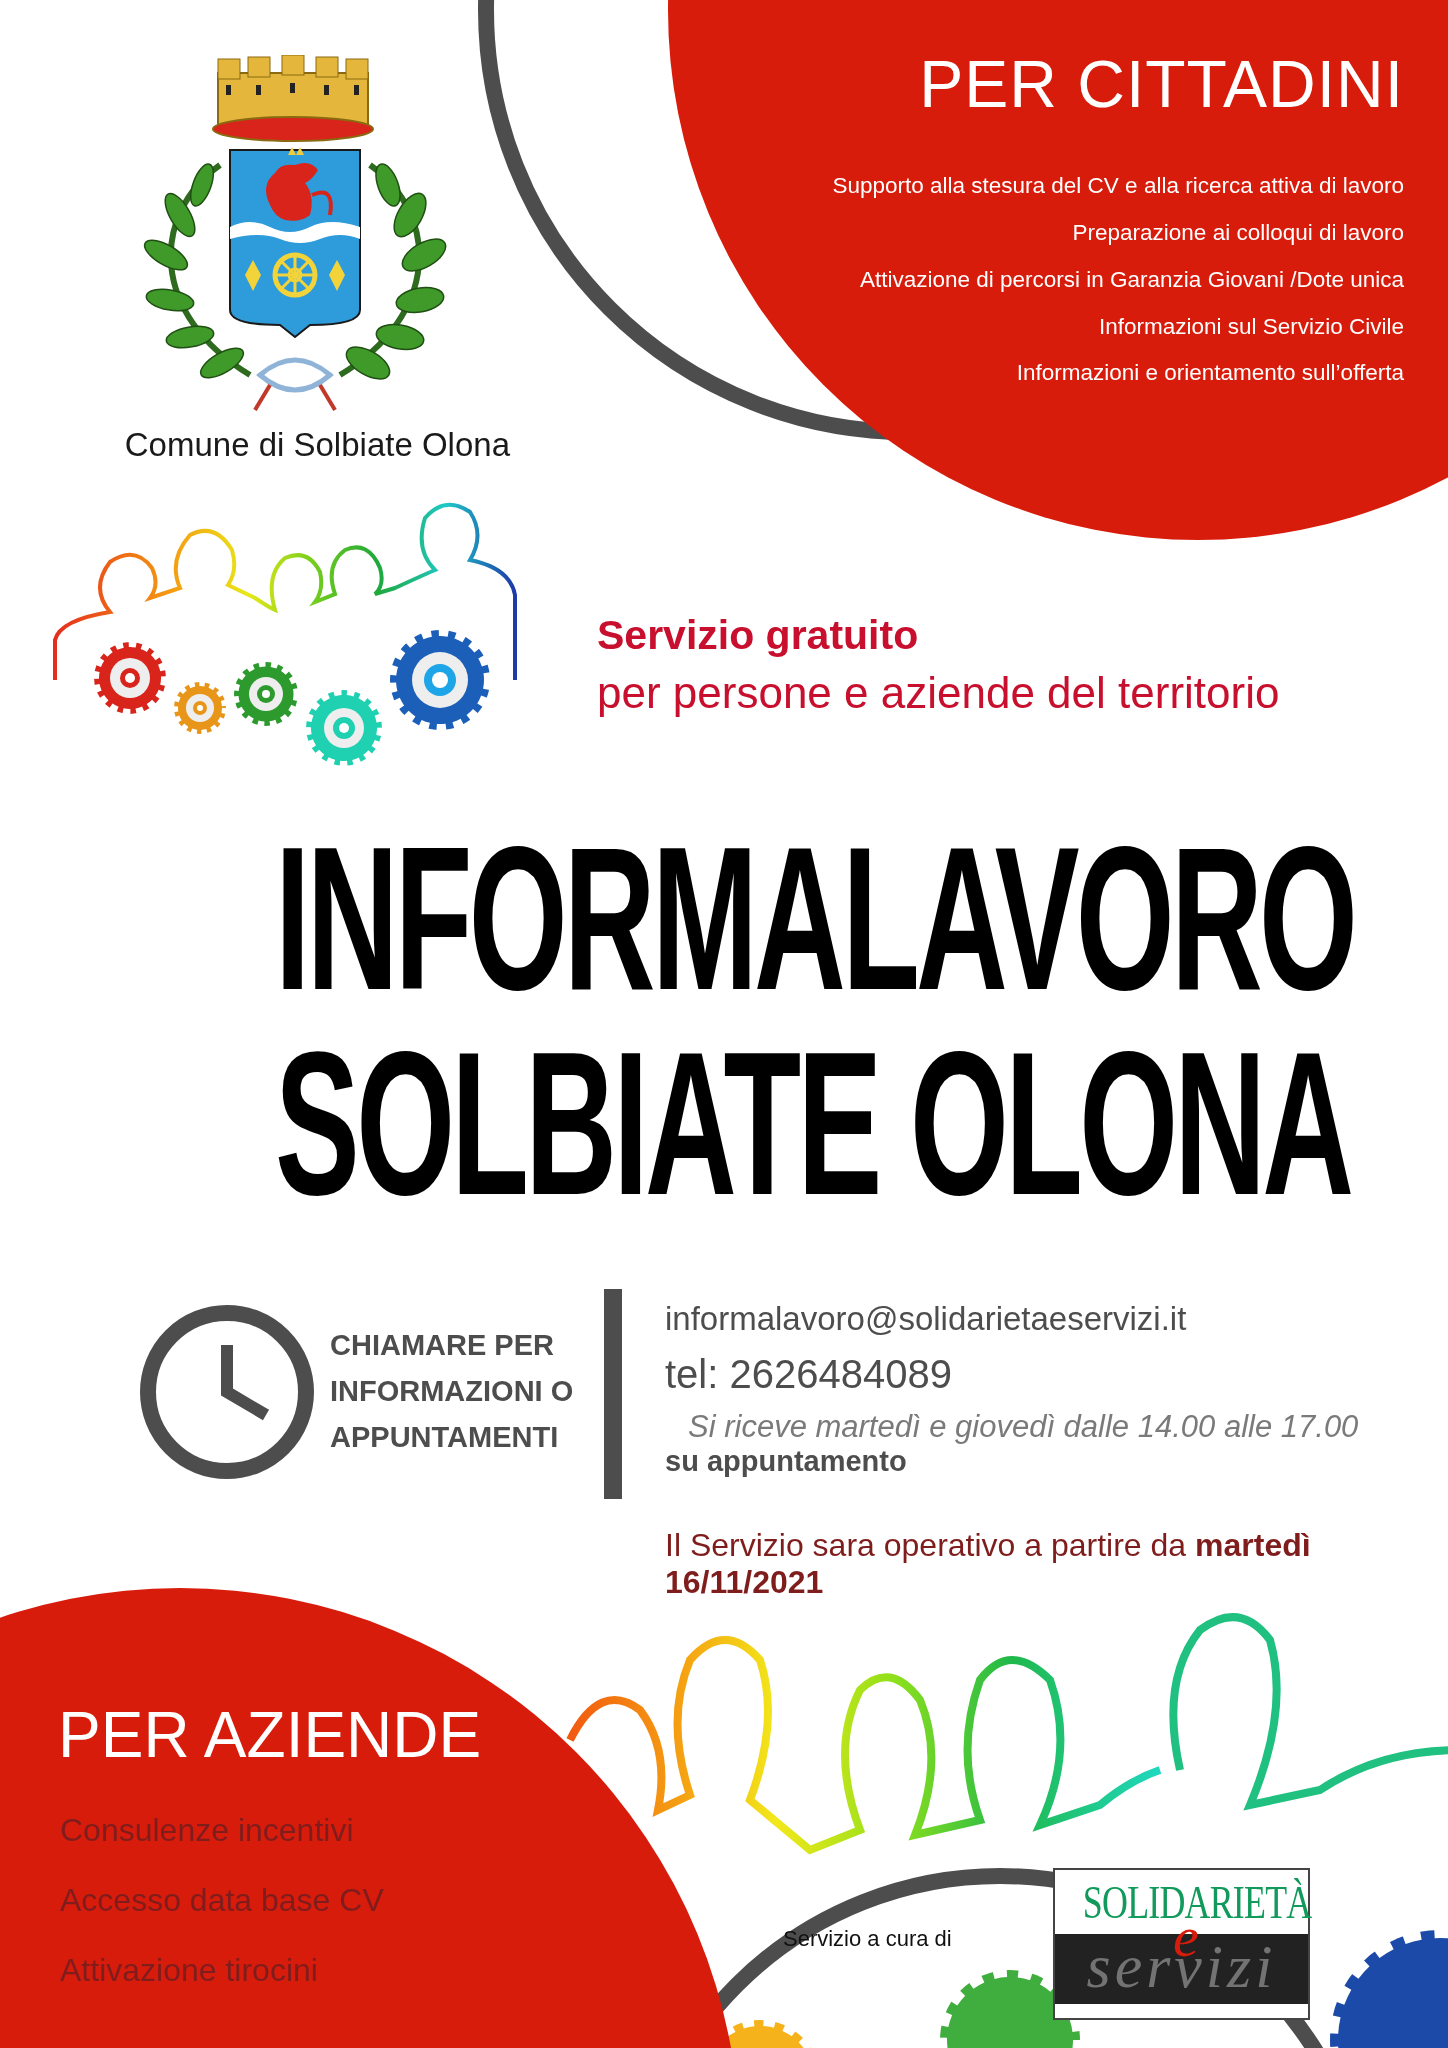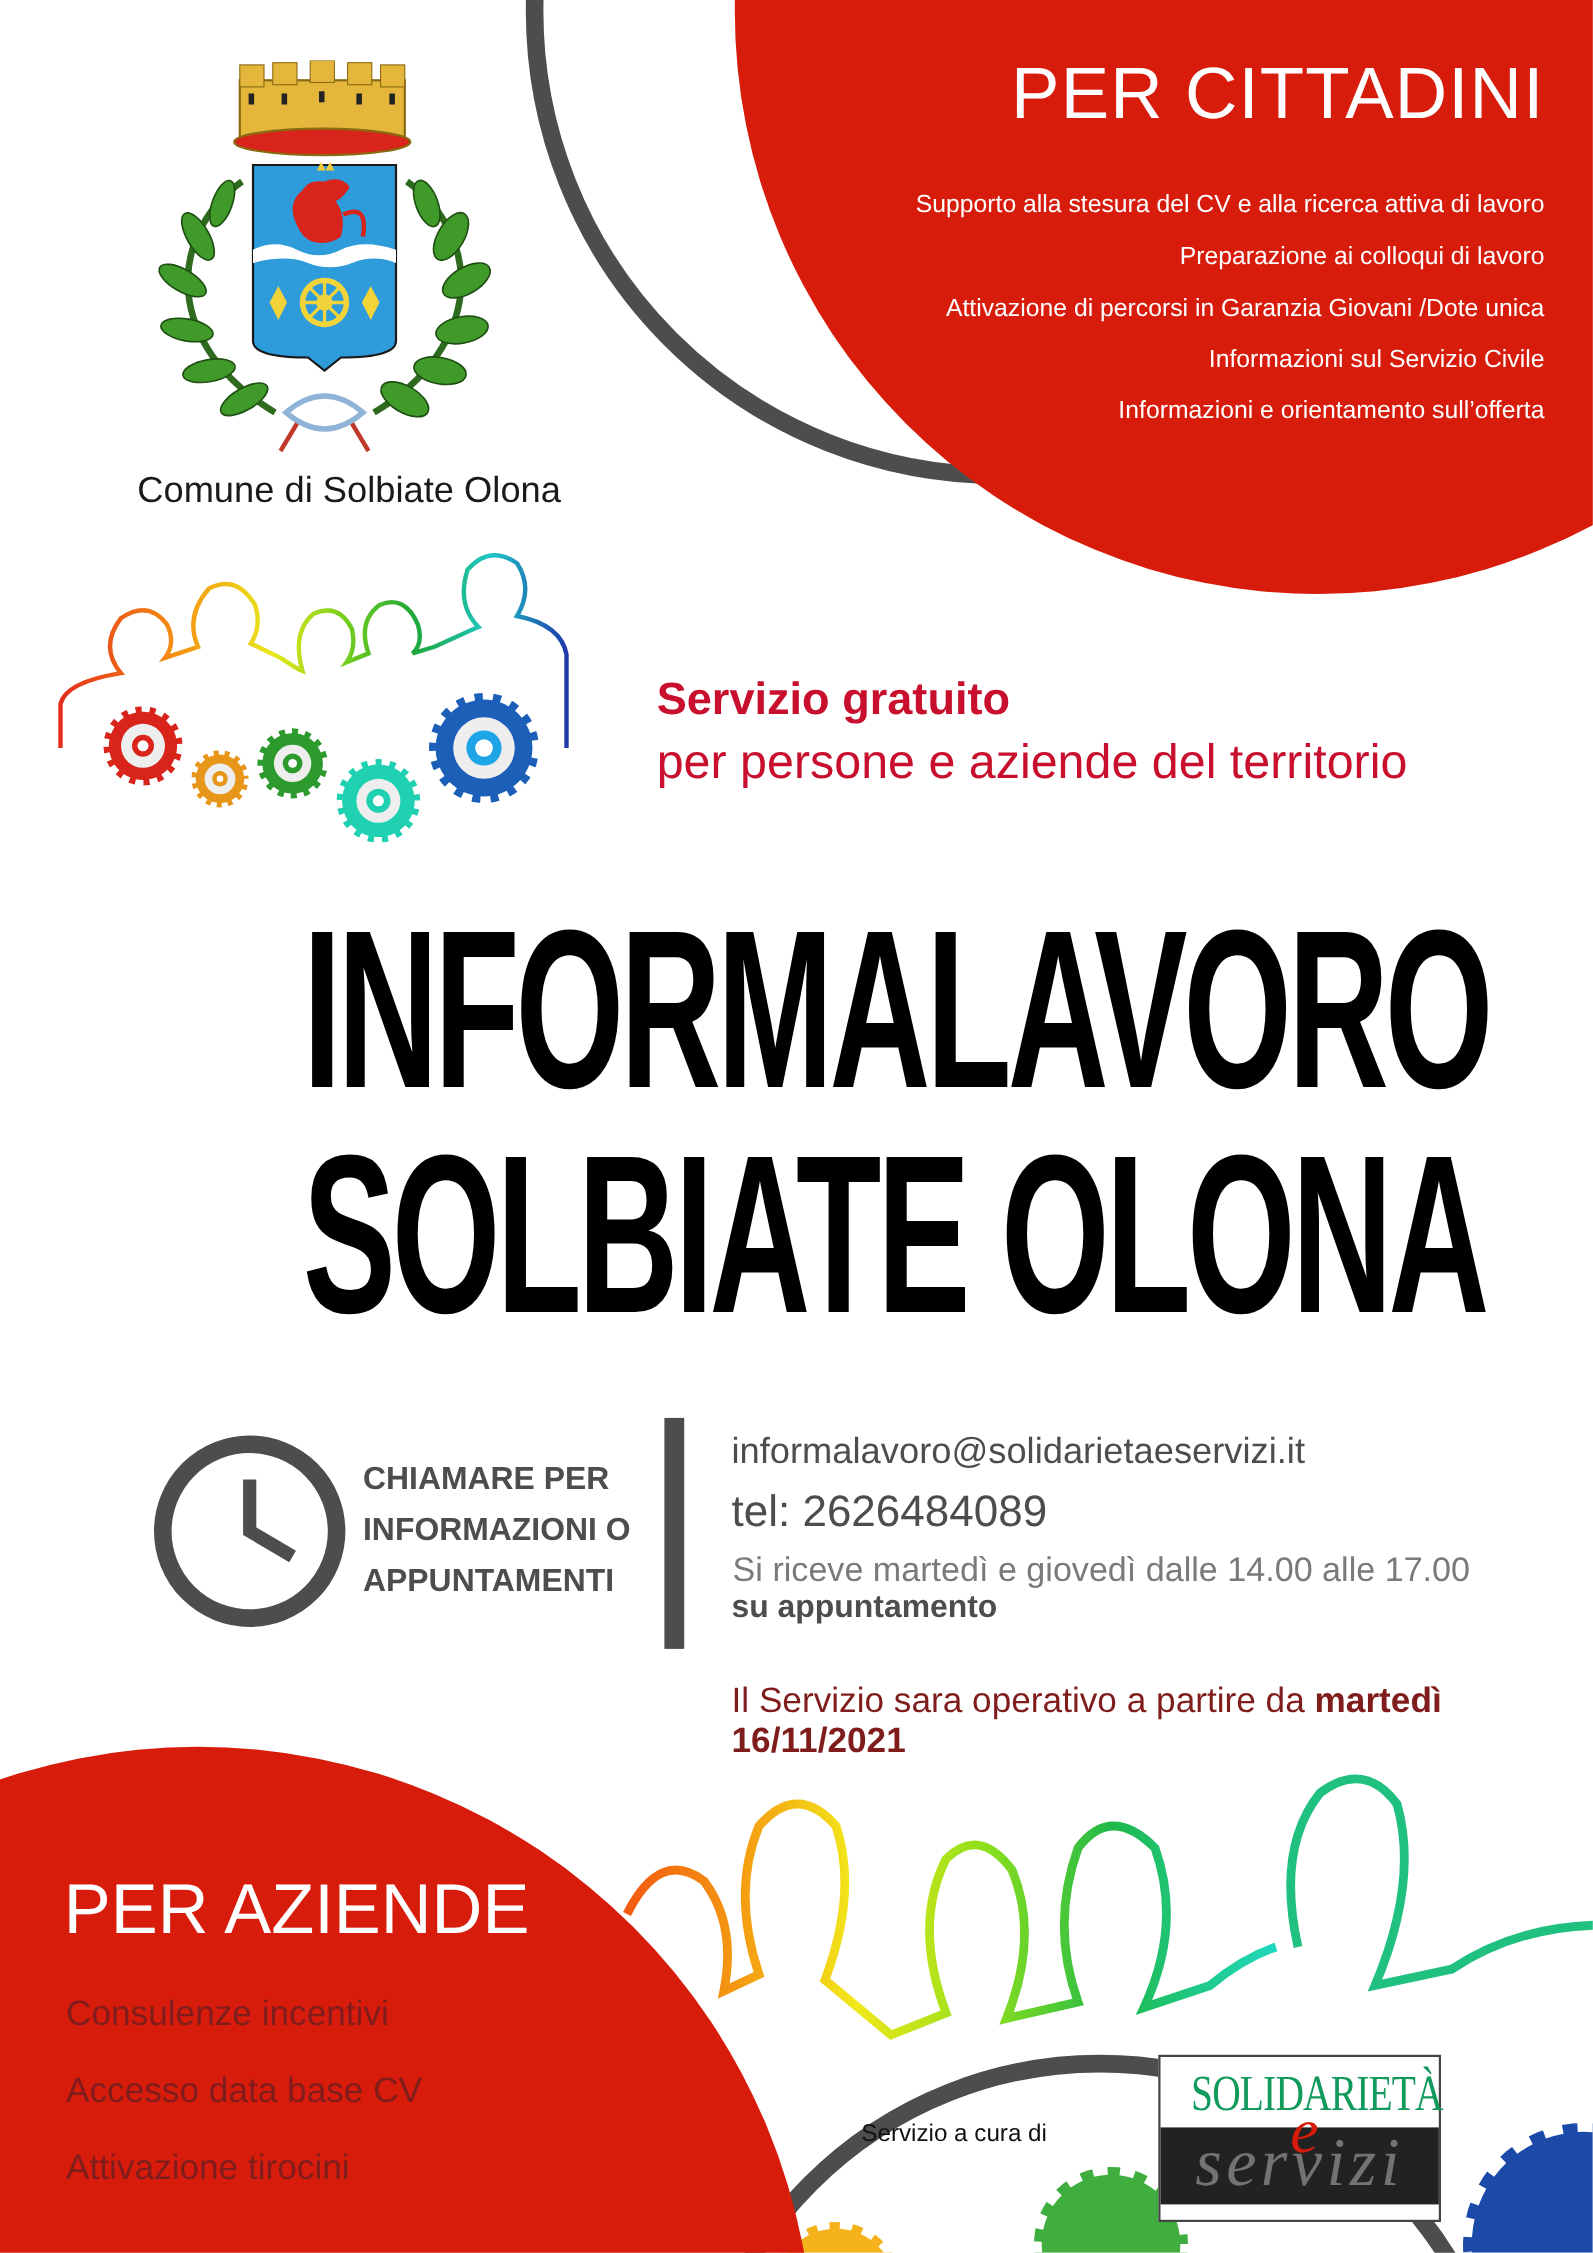--- a/index.html
+++ b/index.html
@@ -33,21 +33,21 @@
   
   .main-title { left: 0; top: 815px; width: 1448px; text-align: center; font-family: "Liberation Sans", sans-serif; font-weight: bold; color: #000; font-size: 205px; line-height: 205px; transform: scaleX(0.62); transform-origin: center top; letter-spacing: -6px; }
   .main-title div { white-space: nowrap; }
 
   
   .clock { left: 138px; top: 1303px; width: 178px; height: 178px; }
   .call-text { left: 330px; top: 1322px; color: #4d4d4d; font-size: 29px; font-weight: bold; line-height: 46px; }
   .vbar { left: 604px; top: 1289px; width: 18px; height: 210px; background: #4d4d4d; }
   .email { left: 665px; top: 1300px; font-size: 33px; color: #4d4d4d; }
   .tel { left: 665px; top: 1352px; font-size: 40px; color: #4d4d4d; }
-  .hours { left: 666px; top: 1409px; font-size: 31px; color: #7a7a7a; font-weight: 300; }
+  .hours { left: 688px; top: 1409px; font-size: 31px; color: #7a7a7a; font-weight: 300; font-style: italic; }
   .appt { left: 665px; top: 1445px; font-size: 29px; color: #4d4d4d; font-weight: bold; }
   .operativo { left: 665px; top: 1527px; font-size: 32px; color: #7f1d1d; }
   .operativo b { font-weight: bold; }
 
   
   .people-bottom { left: 560px; top: 1600px; width: 900px; height: 300px; }
   .gears-bottom { left: 680px; top: 1890px; width: 768px; height: 158px; }
 
   
   .az-title { left: 58px; top: 1698px; color: #fff; font-size: 64px; font-weight: 500; }

